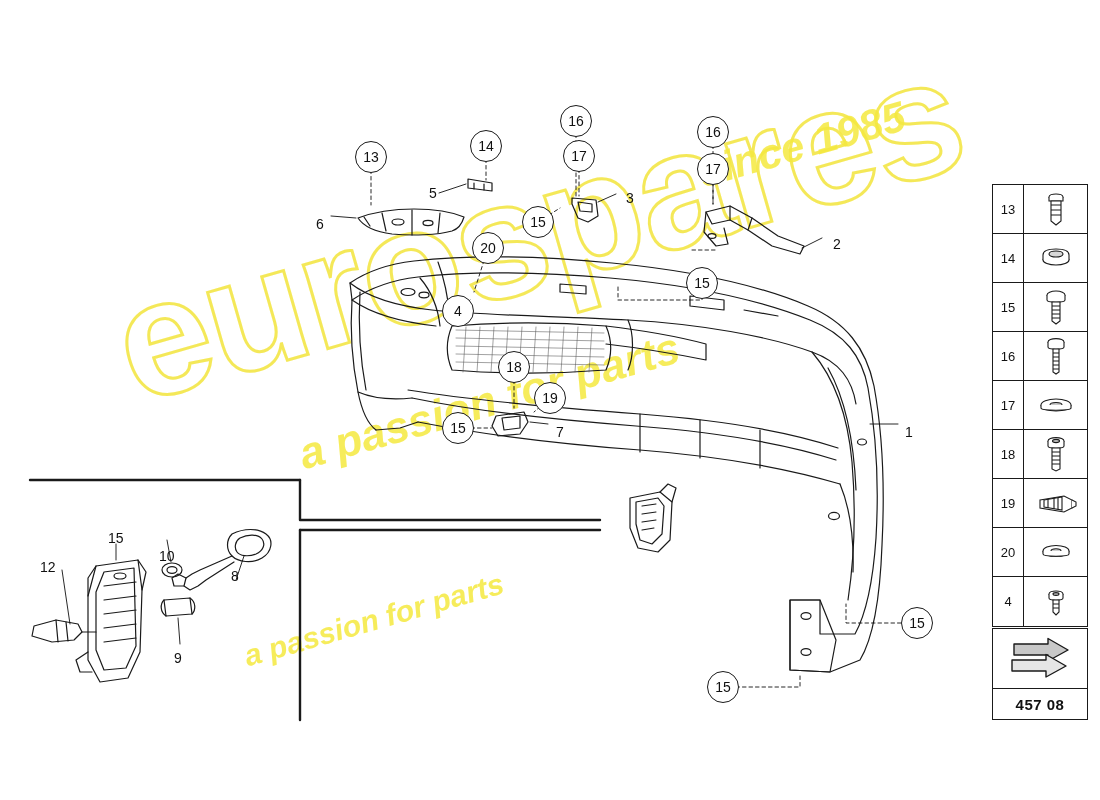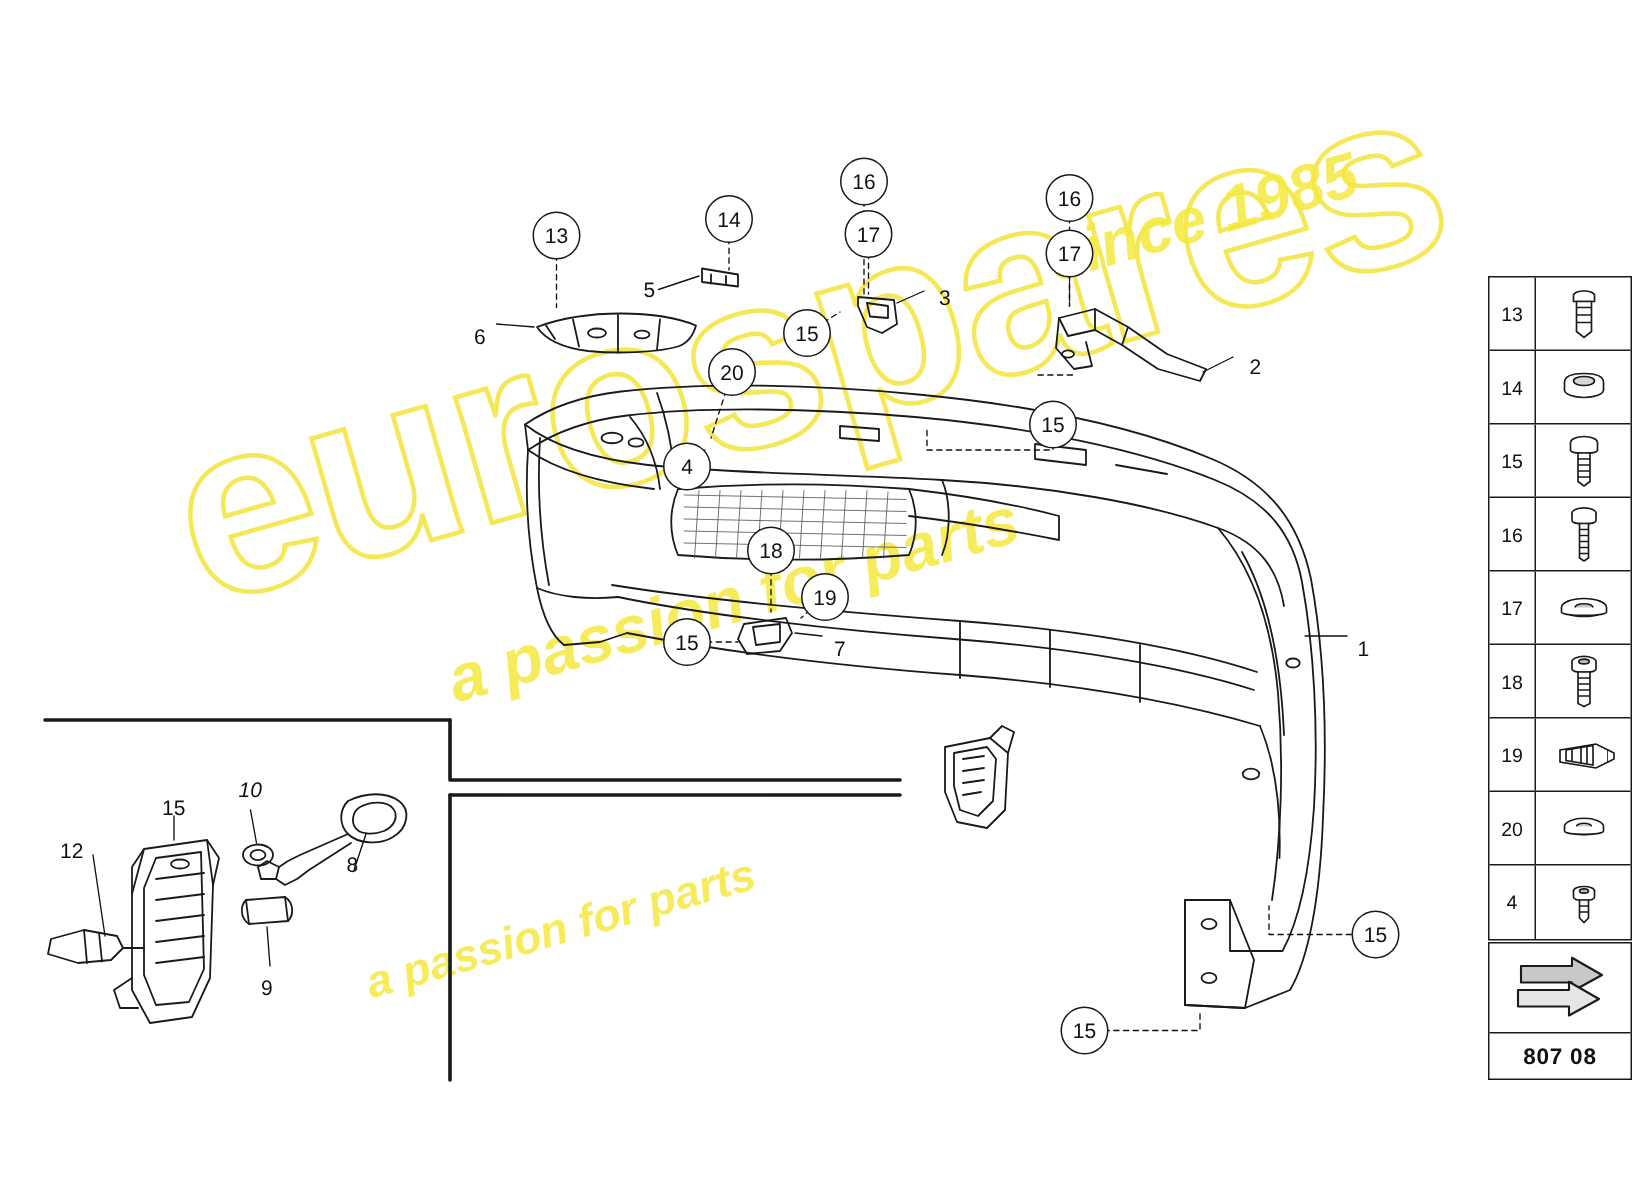--- a/index.html
+++ b/index.html
@@ -338,21 +338,21 @@
   <div class="callout" style="left:707px;top:671px;">15</div>
 
   <div class="plainnum" style="left:429px;top:185px;">5</div>
   <div class="plainnum" style="left:316px;top:216px;">6</div>
   <div class="plainnum" style="left:626px;top:190px;">3</div>
   <div class="plainnum" style="left:833px;top:236px;">2</div>
   <div class="plainnum" style="left:905px;top:424px;">1</div>
   <div class="plainnum" style="left:556px;top:424px;">7</div>
   <div class="plainnum" style="left:40px;top:559px;">12</div>
   <div class="plainnum" style="left:108px;top:530px;">15</div>
-  <div class="plainnum" style="left:159px;top:518px;font-style:italic;">10</div>
+  <div class="plainnum" style="left:159px;top:548px;">10</div>
   <div class="plainnum" style="left:231px;top:568px;">8</div>
   <div class="plainnum" style="left:174px;top:650px;">9</div>
 
   <div id="legend">
 
     <div class="leg-row">
       <div class="leg-num">13</div>
       <div class="leg-icon">
         <svg width="40" height="40" viewBox="0 0 40 40">
           <g stroke="#1a1a1a" fill="#fff" stroke-width="1.1">
@@ -479,16 +479,16 @@
 
   <div id="partbadge">
     <div class="arrowbox">
       <svg width="72" height="46" viewBox="0 0 72 46">
         <g stroke="#1a1a1a" stroke-width="1.4" fill="#c8c8c8" stroke-linejoin="round">
           <path d="M10,6 L44,6 L44,0.5 L64,12 L44,23 L44,17 L10,17 Z" transform="translate(0,2)"></path>
           <path d="M8,24 L42,24 L42,18.5 L62,30 L42,41 L42,35 L8,35 Z" fill="#e6e6e6"></path>
         </g>
       </svg>
     </div>
-    <div class="pnum">807 08</div>
+    <div class="pnum">457 08</div>
   </div>
 
 </div>
 
 </body></html>

